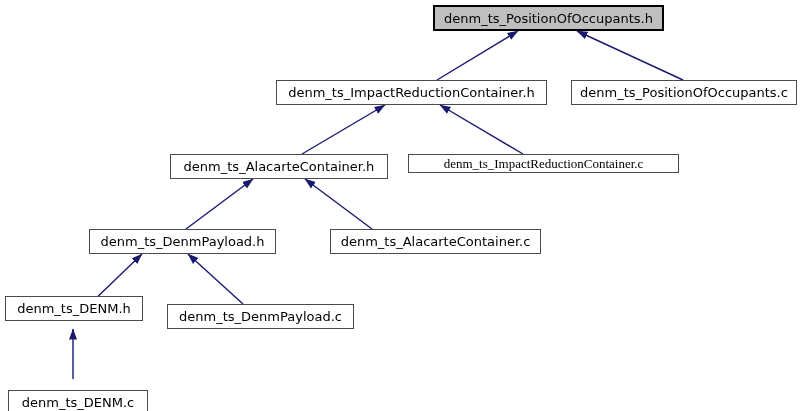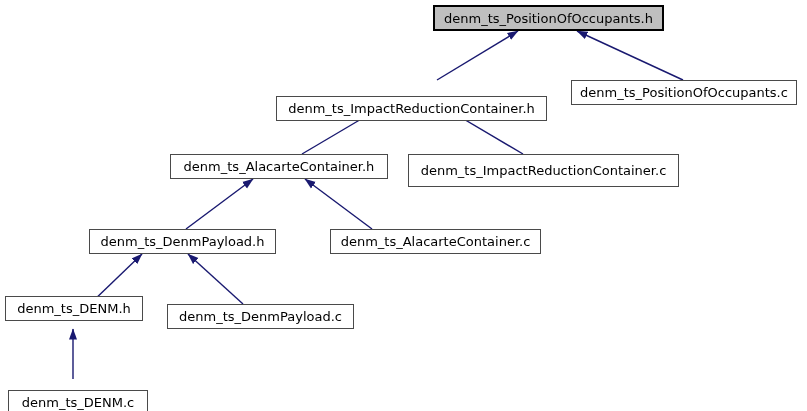--- a/index.html
+++ b/index.html
@@ -60,23 +60,23 @@
         <line x1="523" y1="154" x2="440" y2="105" stroke="#191970" stroke-width="1.4" marker-end="url(#arrowhead)"></line>
         <line x1="186" y1="229" x2="253" y2="179" stroke="#191970" stroke-width="1.4" marker-end="url(#arrowhead)"></line>
         <line x1="372" y1="229" x2="305" y2="179" stroke="#191970" stroke-width="1.4" marker-end="url(#arrowhead)"></line>
         <line x1="90" y1="304" x2="142" y2="254" stroke="#191970" stroke-width="1.4" marker-end="url(#arrowhead)"></line>
         <line x1="243" y1="304" x2="188" y2="254" stroke="#191970" stroke-width="1.4" marker-end="url(#arrowhead)"></line>
         <line x1="73" y1="379" x2="73" y2="329" stroke="#191970" stroke-width="1.4" marker-end="url(#arrowhead)"></line>
       </g>
   </svg>
   <div id="nodes">
       <div class="node highlight" style="left: 433px; top: 5px; width: 231px; height: 26px;">denm_ts_PositionOfOccupants.h</div>
-      <div class="node" style="left: 276px; top: 96px; width: 271px; height: 25px;">denm_ts_ImpactReductionContainer.h</div>
+      <div class="node" style="left: 276px; top: 80px; width: 271px; height: 25px;">denm_ts_ImpactReductionContainer.h</div>
       <div class="node" style="left: 571px; top: 80px; width: 226px; height: 25px;">denm_ts_PositionOfOccupants.c</div>
       <div class="node" style="left: 170px; top: 154px; width: 218px; height: 25px;">denm_ts_AlacarteContainer.h</div>
-      <div class="node" style="left: 408px; top: 154px; width: 271px; height: 33px;">denm_ts_ImpactReductionContainer.c</div>
+      <div class="node" style="left: 408px; top: 154px; width: 271px; height: 19px; font-family: Liberation Serif, serif;">denm_ts_ImpactReductionContainer.c</div>
       <div class="node" style="left: 73px; top: 229px; width: 187px; height: 25px; margin-left: 16px;">denm_ts_DenmPayload.h</div>
       <div class="node" style="left: 286px; top: 229px; width: 211px; height: 25px; margin-left: 44px;">denm_ts_AlacarteContainer.c</div>
       <div class="node" style="left: 5px; top: 296px; width: 138px; height: 25px;">denm_ts_DENM.h</div>
       <div class="node" style="left: 167px; top: 304px; width: 187px; height: 25px;">denm_ts_DenmPayload.c</div>
       <div class="node" style="left: 8px; top: 390px; width: 140px; height: 25px;">denm_ts_DENM.c</div>
     </div>
 </div>
 
 </body></html>

